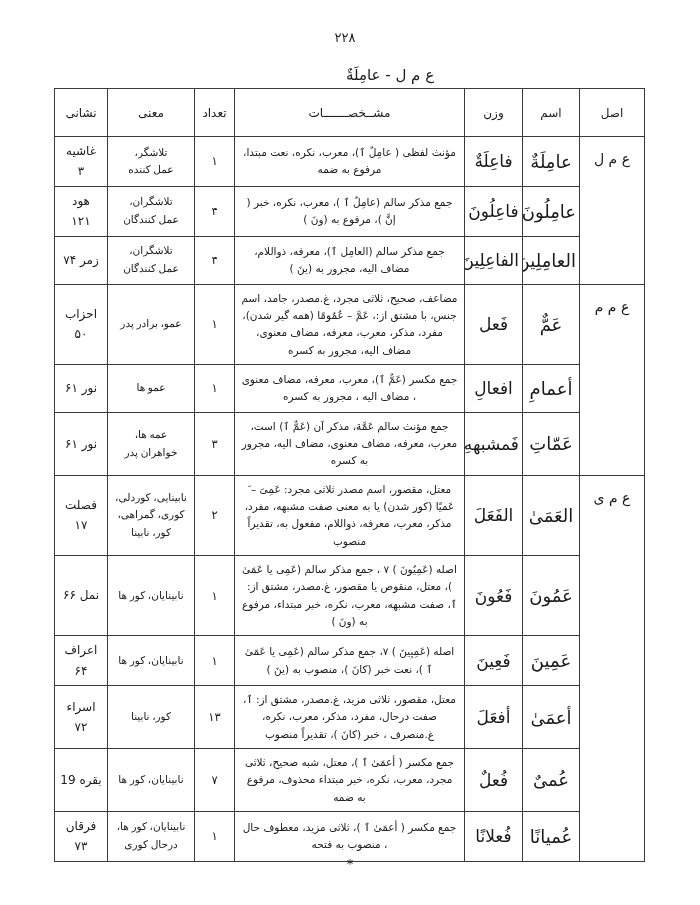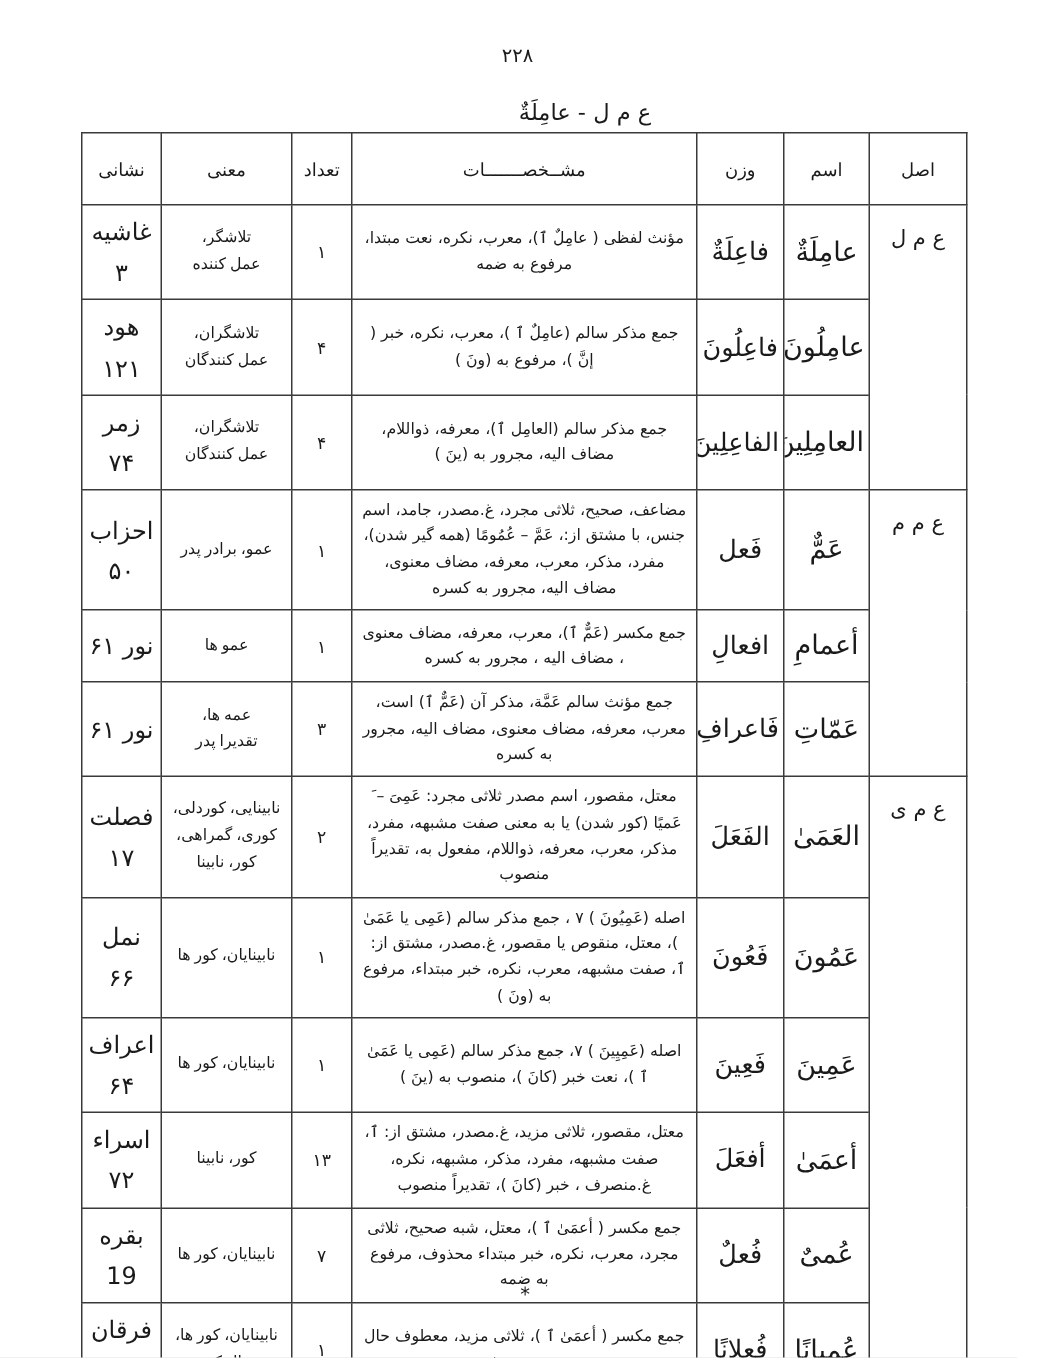--- a/index.html
+++ b/index.html
@@ -47,21 +47,21 @@
     height: 32px;
     padding: 2px;
     margin-left: 25px;
   }
   .c-asl  { font-size: 14px; vertical-align: top !important; padding-top: 14px !important; }
   .c-esm  { font-size: 18px; }
   .c-vazn { font-size: 17px; }
   .c-mosh { font-size: 10.5px; line-height: 1.65; padding: 5px 6px !important; }
   .c-tedad{ font-size: 11.5px; }
   .c-mani { font-size: 10.5px; line-height: 1.7; white-space: pre-line; font-family: Liberation Serif, serif; }
-  .c-neshani { font-size: 16px; line-height: 1.7; white-space: pre-line; }
+  .c-neshani { font-size: 12px; line-height: 1.7; white-space: pre-line; }
   tr { height: 48px; }
   .footer-mark {
     position: absolute;
     top: 856px; left: 0; right: 0;
     text-align: center;
     font-size: 13px;
   }
 </style>
 </head>
 <body>
@@ -137,25 +137,25 @@
         <tr>
           <td class="c-esm">أعمامِ</td>
           <td class="c-vazn">افعالِ</td>
           <td class="c-mosh">جمع مکسر (عَمٌّ ٱ)، معرب، معرفه، مضاف معنوی ، مضاف الیه ، مجرور به کسره</td>
           <td class="c-tedad">۱</td>
           <td class="c-mani">عمو ها</td>
           <td class="c-neshani">نور ۶۱</td>
         </tr>
         <tr>
           <td class="c-esm">عَمّاتِ</td>
-          <td class="c-vazn">فَاعرافِ</td>
+          <td class="c-vazn">فَمشبههِ</td>
           <td class="c-mosh">جمع مؤنث سالم عَمَّة، مذکر آن (عَمٌّ ٱ) است، معرب، معرفه، مضاف معنوی، مضاف الیه، مجرور به کسره</td>
           <td class="c-tedad">۳</td>
           <td class="c-mani">عمه ها،
-تقدیرا پدر</td>
+خواهران پدر</td>
           <td class="c-neshani">نور ۶۱</td>
         </tr>
         <tr>
           <td rowspan="6" class="c-asl">ع م ی</td>
           <td class="c-esm">العَمَىٰ</td>
           <td class="c-vazn">الفَعَلَ</td>
           <td class="c-mosh">معتل، مقصور، اسم مصدر ثلاثی مجرد: عَمِیَ – َ عَمیًا (کور شدن) یا به معنی صفت مشبهه، مفرد، مذکر، معرب، معرفه، ذواللام، مفعول به، تقدیراً منصوب</td>
           <td class="c-tedad">۲</td>
           <td class="c-mani">نابینایی، کوردلی،
 کوری، گمراهی،
@@ -176,21 +176,21 @@
           <td class="c-vazn">فَعِينَ</td>
           <td class="c-mosh">اصله (عَمِيِينَ ) ۷، جمع مذکر سالم (عَمِی یا عَمَیٰ ٱ )، نعت خبر (کانَ )، منصوب به (ينَ )</td>
           <td class="c-tedad">۱</td>
           <td class="c-mani">نابینایان، کور ها</td>
           <td class="c-neshani">اعراف
 ۶۴</td>
         </tr>
         <tr>
           <td class="c-esm">أعمَىٰ</td>
           <td class="c-vazn">أفعَلَ</td>
-          <td class="c-mosh">معتل، مقصور، ثلاثی مزید، غ.مصدر، مشتق از: ٱ، صفت مشبهه، مفرد، مذکر، مشبهه، نکره، غ.منصرف ، خبر (کانَ )، تقدیراً منصوب</td>
+          <td class="c-mosh">معتل، مقصور، ثلاثی مزید، غ.مصدر، مشتق از: ٱ، صفت درحال، مفرد، مذکر، معرب، نکره، غ.منصرف ، خبر (کانَ )، تقدیراً منصوب</td>
           <td class="c-tedad">۱۳</td>
           <td class="c-mani">کور، نابینا</td>
           <td class="c-neshani">اسراء
 ۷۲</td>
         </tr>
         <tr>
           <td class="c-esm">عُمیٌ</td>
           <td class="c-vazn">فُعلٌ</td>
           <td class="c-mosh">جمع مکسر ( أعمَیٰ ٱ )، معتل، شبه صحیح، ثلاثی مجرد، معرب، نکره، خبر مبتداء محذوف، مرفوع به ضمه</td>
           <td class="c-tedad">۷</td>

